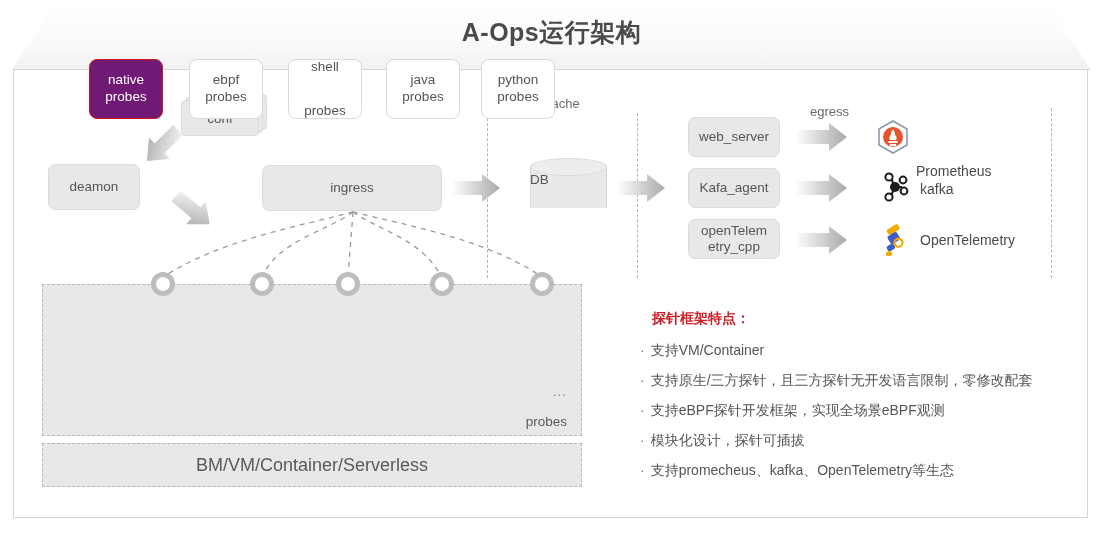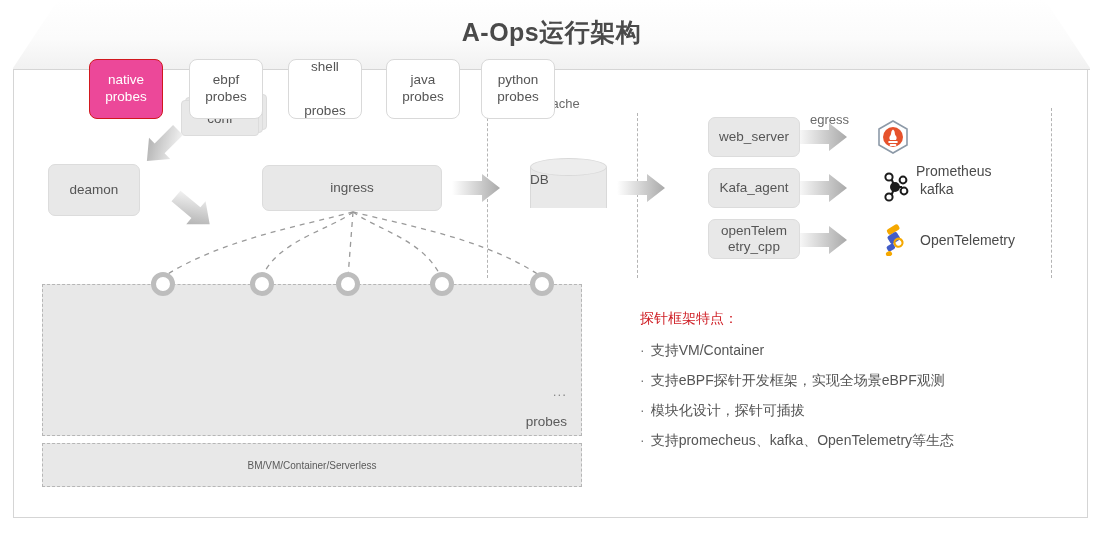--- a/index.html
+++ b/index.html
@@ -51,39 +51,39 @@
 
   
   #probes-box{position:absolute;left:42px;top:284px;width:540px;height:152px;
       background:#e8e8e8;border:1px dashed #b6b6b6;box-sizing:border-box;}
   #probes-label{position:absolute;right:14px;bottom:6px;font-size:13.5px;color:#5a5a5a;}
   #probes-dots{position:absolute;right:14px;bottom:36px;font-size:13.5px;color:#8a8a8a;letter-spacing:1px;}
 
   .pbox{position:absolute;top:59px;width:72px;height:58px;border-radius:8px;
       background:#ffffff;border:1px solid #d9d9d9;display:flex;flex-direction:column;
       align-items:center;justify-content:center;font-size:13.5px;color:#555;line-height:1.25;}
-  .pbox.hl{background:#ec4899;border-color:#d1181f;color:#ffffff;}
+  .pbox.hl{background:#701a75;border-color:#d1181f;color:#ffffff;}
 
   
   .ring{position:absolute;width:24px;height:24px;border-radius:50%;
       border:5px solid #bdbdbd;background:#fff;box-sizing:border-box;}
 
   
   #infra{position:absolute;left:42px;top:443px;width:540px;height:44px;
       background:#e8e8e8;border:1px dashed #b6b6b6;box-sizing:border-box;
-      display:flex;align-items:center;justify-content:center;font-size:10px;color:#5a5a5a;}
-
-  
-  .ebox{position:absolute;width:92px;height:40px;margin-left:20px;}
+      display:flex;align-items:center;justify-content:center;font-size:18px;color:#5a5a5a;}
+
+  
+  .ebox{position:absolute;width:92px;height:40px;}
   .logo{position:absolute;width:34px;height:34px;}
   .ltext{position:absolute;font-size:14px;color:#4a4a4a;white-space:nowrap;}
 
   
   #feat{position:absolute;left:640px;top:310px;width:420px;}
-  #feat h4{margin:0 0 14px 0;font-size:14px;color:#cf1f26;font-weight:normal;}
+  #feat h4{margin:0 0 14px 12px;font-size:14px;color:#cf1f26;font-weight:bold;}
   #feat .li{font-size:14px;color:#555;margin-bottom:12px;white-space:nowrap;}
   #feat .li::before{content:"·";margin-right:6px;color:#777;}
 
   .curves{position:absolute;left:0;top:0;width:1103px;height:541px;pointer-events:none;}
 </style>
 </head>
 <body>
 
 <div id="banner">
   <div class="lid"></div>
@@ -92,33 +92,33 @@
 <div id="title">A-Ops运行架构</div>
 
 <div id="frame"></div>
 
 <div id="conf">
   <div class="sheet s3"></div>
   <div class="sheet s2"></div>
   <div class="sheet s1">conf</div>
 </div>
 
-<div class="gbox" id="deamon" style="left:48px;top:164px;width:92px;height:52px;">deamon</div>
+<div class="gbox" id="deamon" style="left:48px;top:164px;width:92px;height:46px;">deamon</div>
 
 <div class="gbox" id="ingress" style="left:262px;top:165px;width:180px;height:46px;">ingress</div>
 
 <div id="db">
   <div class="bot"></div>
   <div class="body"></div>
   <div class="top"></div>
   <div class="lbl">DB</div>
 </div>
 
 <div class="cap" style="left:545px;top:96px;">cache</div>
-<div class="cap" style="left:810px;top:112px;">egress</div>
+<div class="cap" style="left:810px;top:104px;">egress</div>
 
 <div class="vdash" style="left:487px;top:113px;height:165px;"></div>
 <div class="vdash" style="left:637px;top:113px;height:165px;"></div>
 <div class="vdash" style="left:1051px;top:108px;height:170px;"></div>
 
 <svg class="curves">
   <defs>
     <linearGradient id="ag" x1="0" y1="0" x2="1" y2="0">
       <stop offset="0%" stop-color="#ffffff"></stop>
       <stop offset="100%" stop-color="#a9a9a9"></stop>
@@ -253,16 +253,17 @@
       <rect x="1" y="24" width="6" height="5" rx="2" fill="#f5a800"></rect>
       <circle cx="18" cy="22" r="4" fill="none" stroke="#f5a800" stroke-width="2.2"></circle>
     </g>
   </svg>
 </div>
 <div class="ltext" style="left:920px;top:232px;">OpenTelemetry</div>
 
 <div id="feat">
   <h4>探针框架特点：</h4>
   <div class="li">支持VM/Container</div>
+  <div class="li">支持原生/三方探针，且三方探针无开发语言限制，零修改配套</div>
   <div class="li">支持eBPF探针开发框架，实现全场景eBPF观测</div>
   <div class="li">模块化设计，探针可插拔</div>
   <div class="li">支持promecheus、kafka、OpenTelemetry等生态</div>
 </div>
 
 </body></html>

